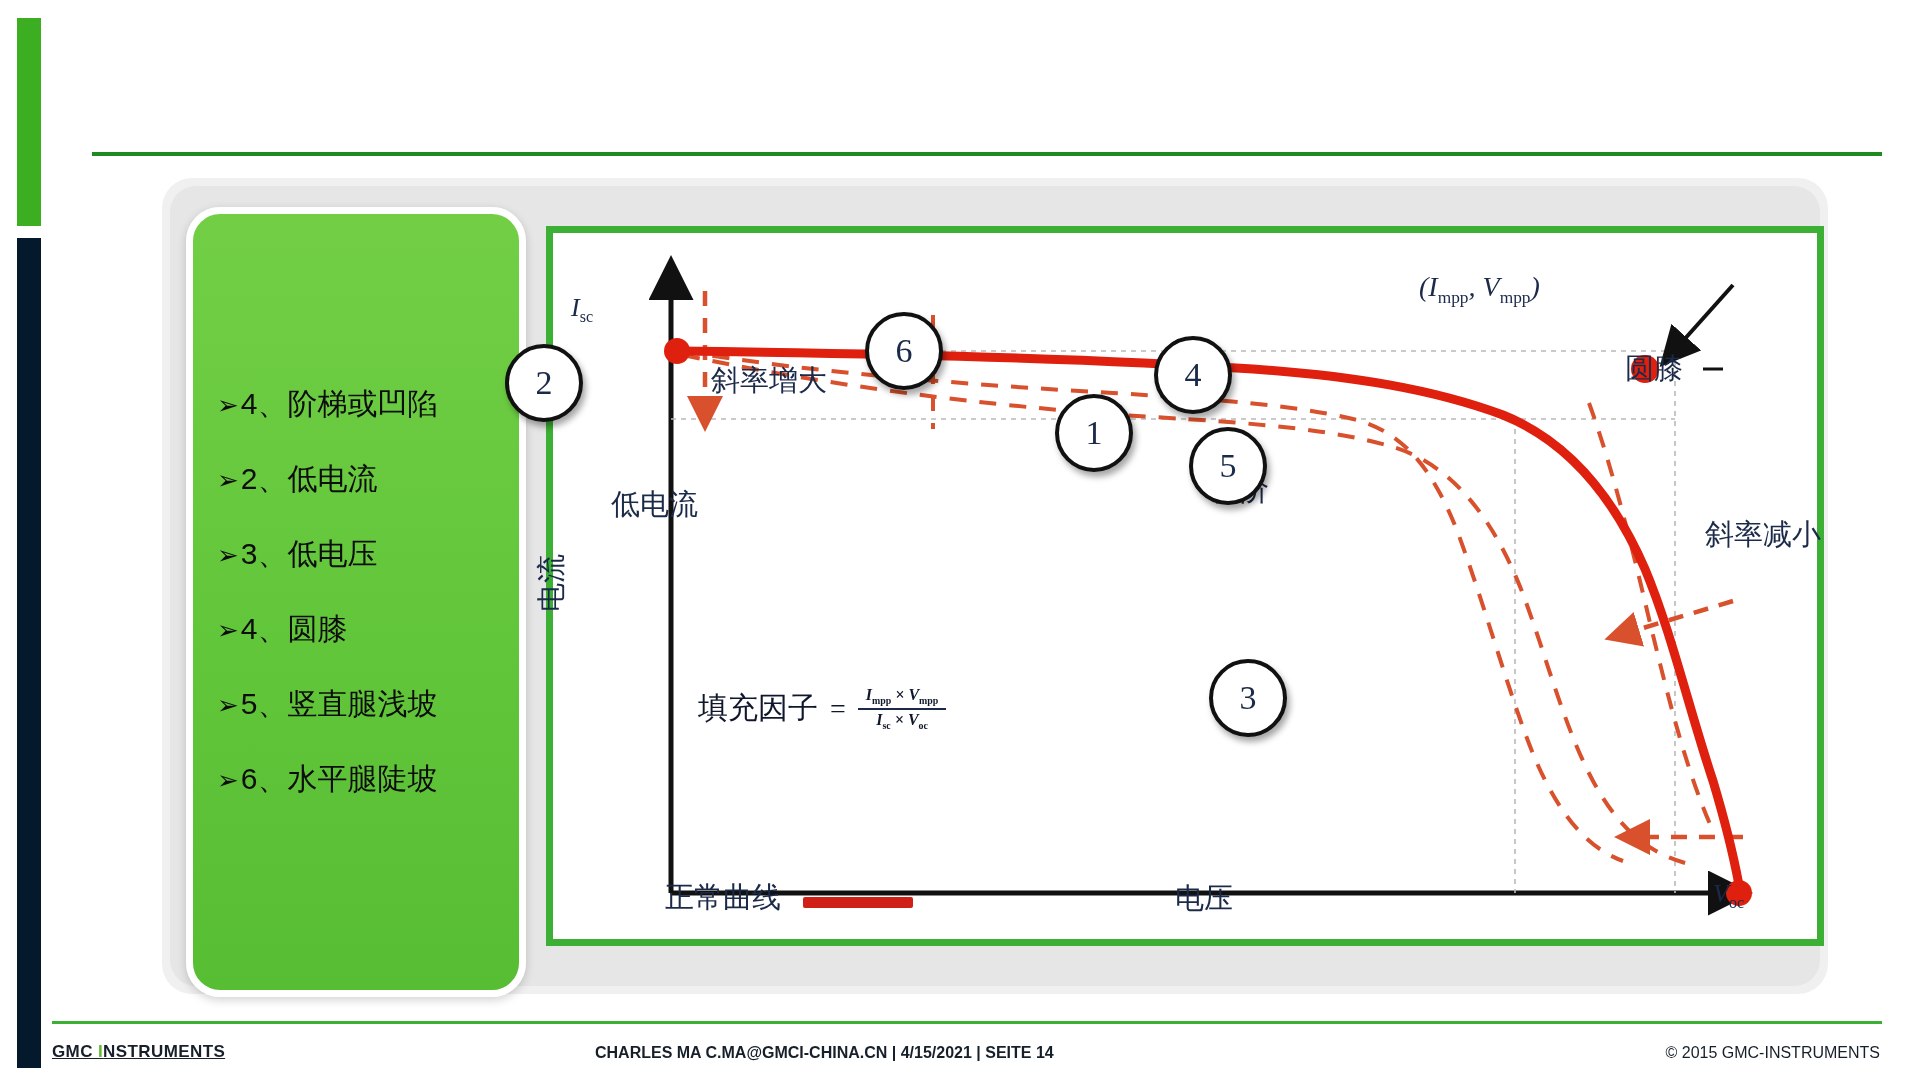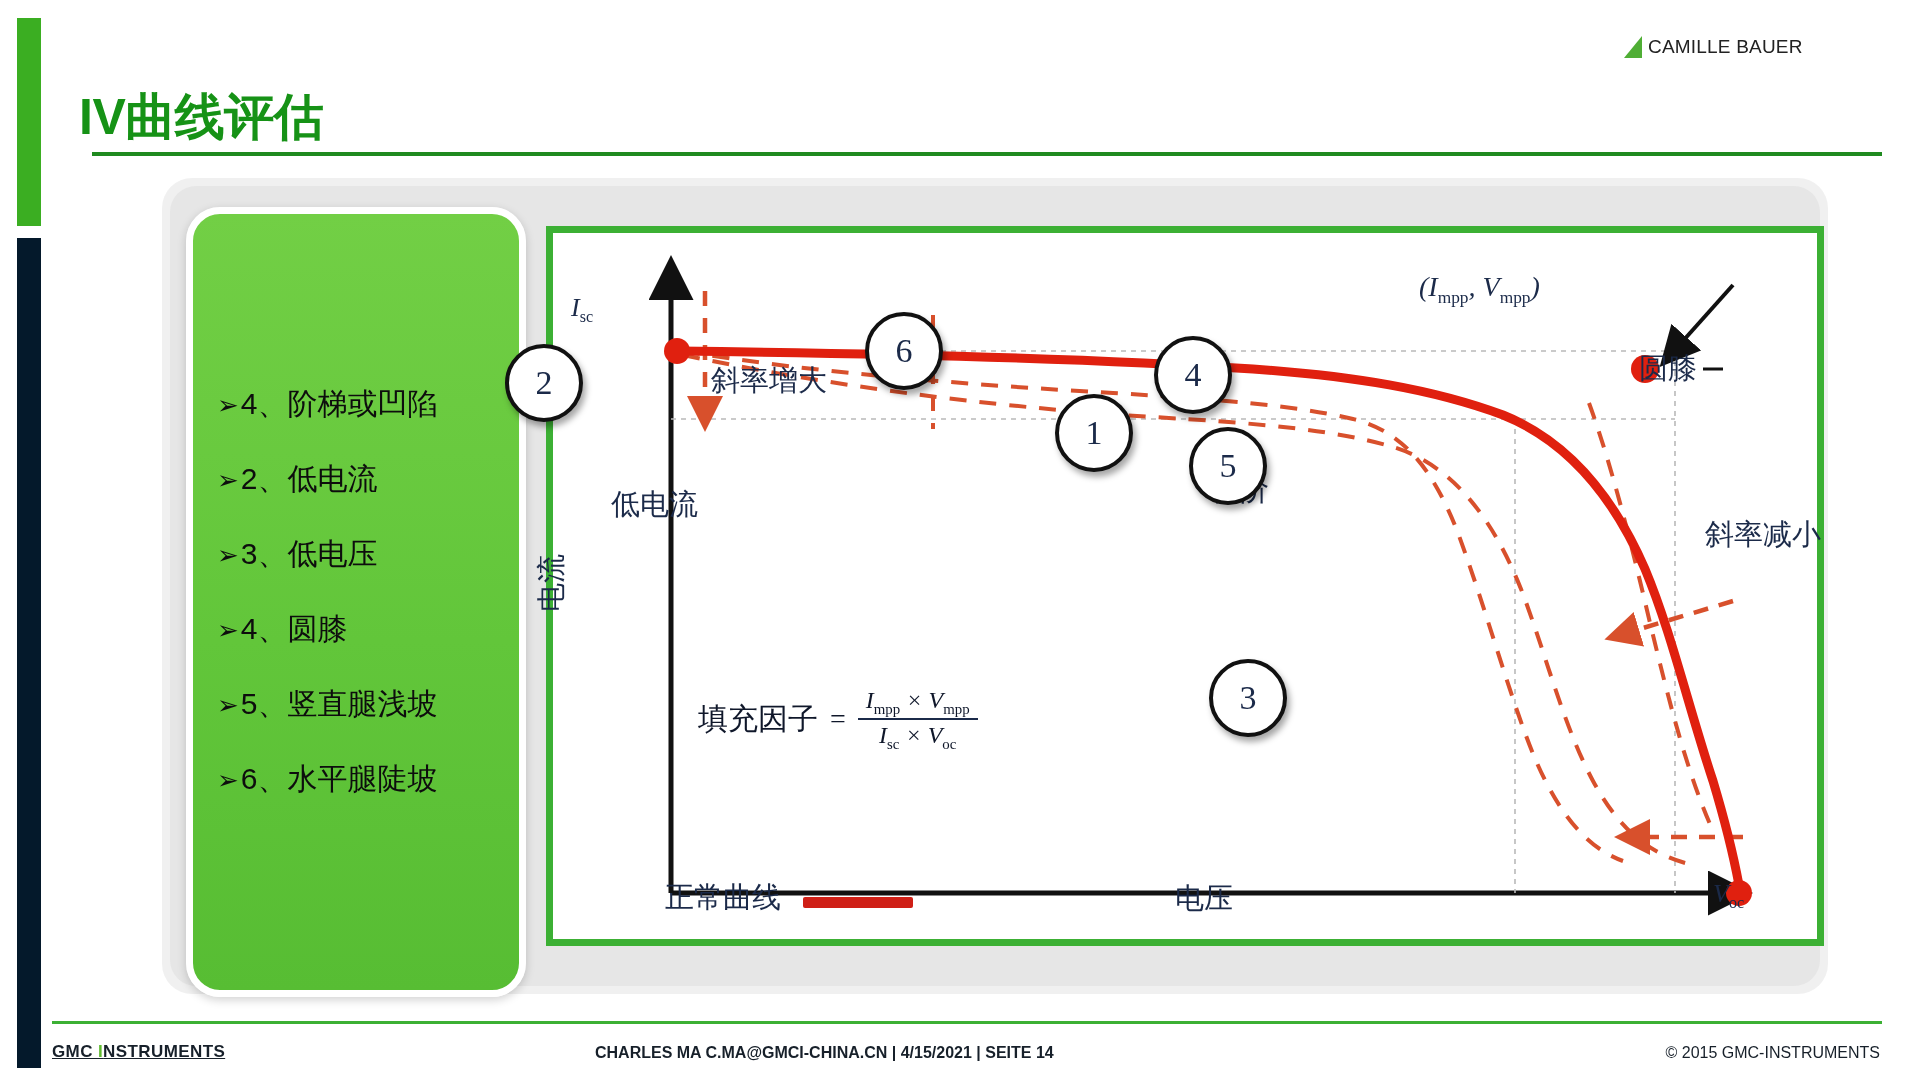--- a/index.html
+++ b/index.html
@@ -64,38 +64,38 @@
     background: #ffffff; border: 7px solid #3cb034;
   }
   .chart-inner { position: absolute; inset: 0; }
   .chart-svg { position: absolute; left: 0; top: 0; width: 100%; height: 100%; }
 
   
   .ctext { position: absolute; color: #1b2a49; white-space: nowrap; font-family: "Liberation Serif", "DejaVu Serif", serif; }
   .lbl-isc   { left: 18px;  top: 60px;  font-size: 26px; font-style: italic; }
   .lbl-voc   { left: 1160px; top: 646px; font-size: 26px; font-style: italic; }
   .lbl-mpp   { left: 866px; top: 14px;  font-size: 28px; font-style: italic; margin-top: 24px; }
-  .lbl-knee  { left: 1072px; top: 116px; font-size: 29px; margin-left: 14px; }
+  .lbl-knee  { left: 1072px; top: 116px; font-size: 29px; }
   .lbl-slope-up   { left: 158px; top: 128px; font-size: 29px; }
   .lbl-slope-down { left: 1112px; top: 282px; font-size: 29px; margin-left: 40px; }
   .lbl-step  { left: 658px; top: 238px; font-size: 29px; }
   .lbl-lowcur{ left: 58px;  top: 252px; font-size: 29px; }
   .lbl-xaxis { left: 622px; top: 646px; font-size: 29px; }
   .lbl-yaxis { left: -30px; top: 330px; font-size: 29px; transform: rotate(-90deg); transform-origin: center; }
   .lbl-legend{ left: 112px; top: 645px; font-size: 29px; }
   .sub { font-size: .62em; vertical-align: sub; font-style: normal; }
   .legend-line { position: absolute; left: 250px; top: 664px; width: 110px; height: 11px; background: #cf1f16; border-radius: 2px; }
 
   
   .formula { position: absolute; left: 145px; top: 452px; display: flex; align-items: center; color: #0f172a;
              font-family: "Liberation Serif","DejaVu Serif",serif; white-space: nowrap; }
   .formula-label { font-size: 30px; }
   .formula-eq { font-size: 28px; margin: 0 12px; }
   .frac { display: inline-flex; flex-direction: column; align-items: center; }
-  .frac-num, .frac-den { font-size: 24px; font-style: italic; padding: 0 8px; line-height: 1.25; }
+  .frac-num, .frac-den { font-size: 16px; font-style: italic; padding: 0 8px; line-height: 1.25; font-weight: bold; }
   .frac-bar { width: 100%; height: 2px; background: #1b2a49; }
 
   
   .bubble {
     position: absolute; width: 78px; height: 78px; border-radius: 50%;
     background: #fff; border: 4px solid #111;
     box-shadow: 3px 5px 6px rgba(0,0,0,.35);
     display: flex; align-items: center; justify-content: center;
     font-family: "Liberation Serif","DejaVu Serif",serif;
     font-size: 34px; color: #1b2a49;
@@ -110,30 +110,23 @@
   .footer-right  { position: absolute; right: 40px; top: 1044px; font-size: 16px; color: #17202a; white-space: nowrap; }
 </style>
 </head>
 <body>
 
 <div id="slide">
 
   <div class="edge-green"></div>
   <div class="edge-navy"></div>
 
-  <div class="page-title">IV曲线评估</div>
   <div class="title-rule"></div>
 
   <div class="brand">
-    <div class="brand-row">
-      <svg class="brand-tri" viewBox="0 0 22 25">
-        <polygon points="2,24 20,24 20,2" fill="#4fae35"></polygon>
-      </svg>
-      <span class="brand-name">CAMILLE BAUER</span>
-    </div>
   </div>
 
   <div class="panel-shadow"></div>
   <div class="panel"></div>
 
   <div class="bullet-card">
     <div class="bullet-item">
       <span class="bullet-arrow">➢</span>
       <span>4、阶梯或凹陷</span>
     </div>

